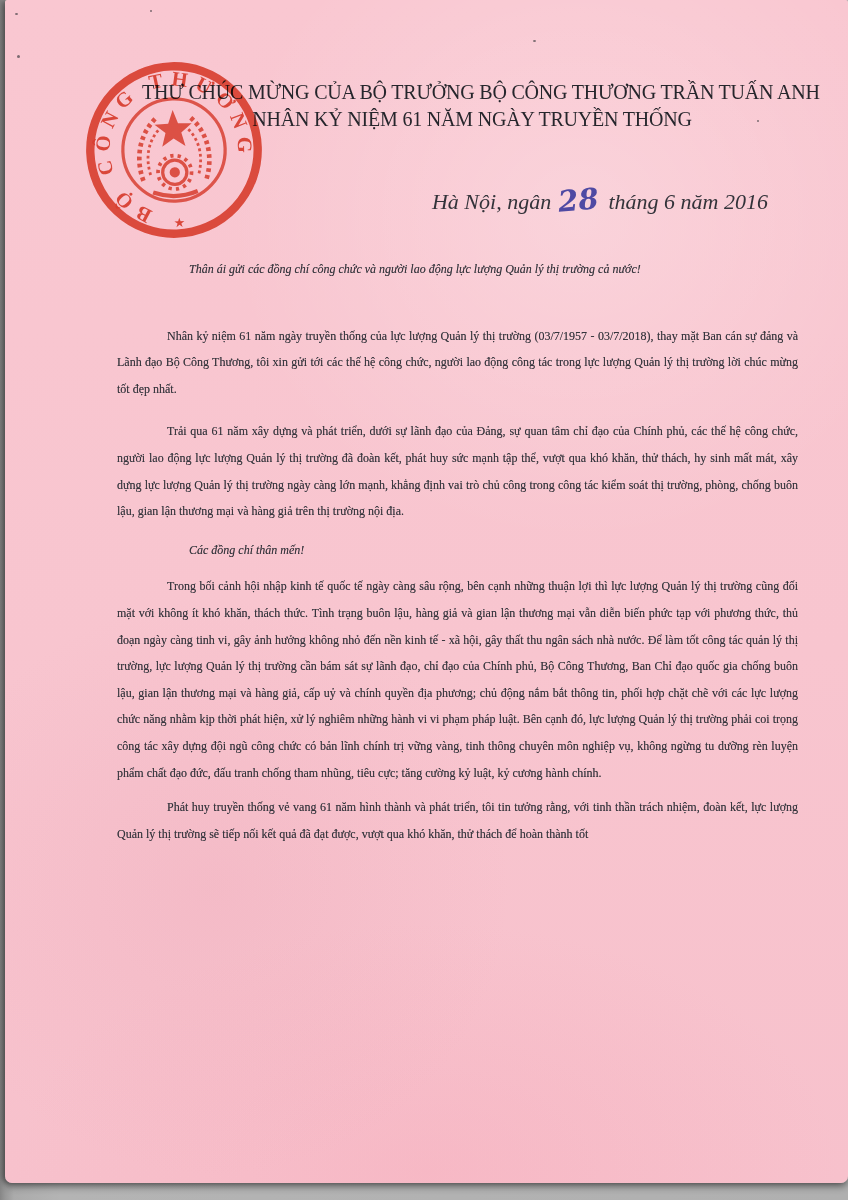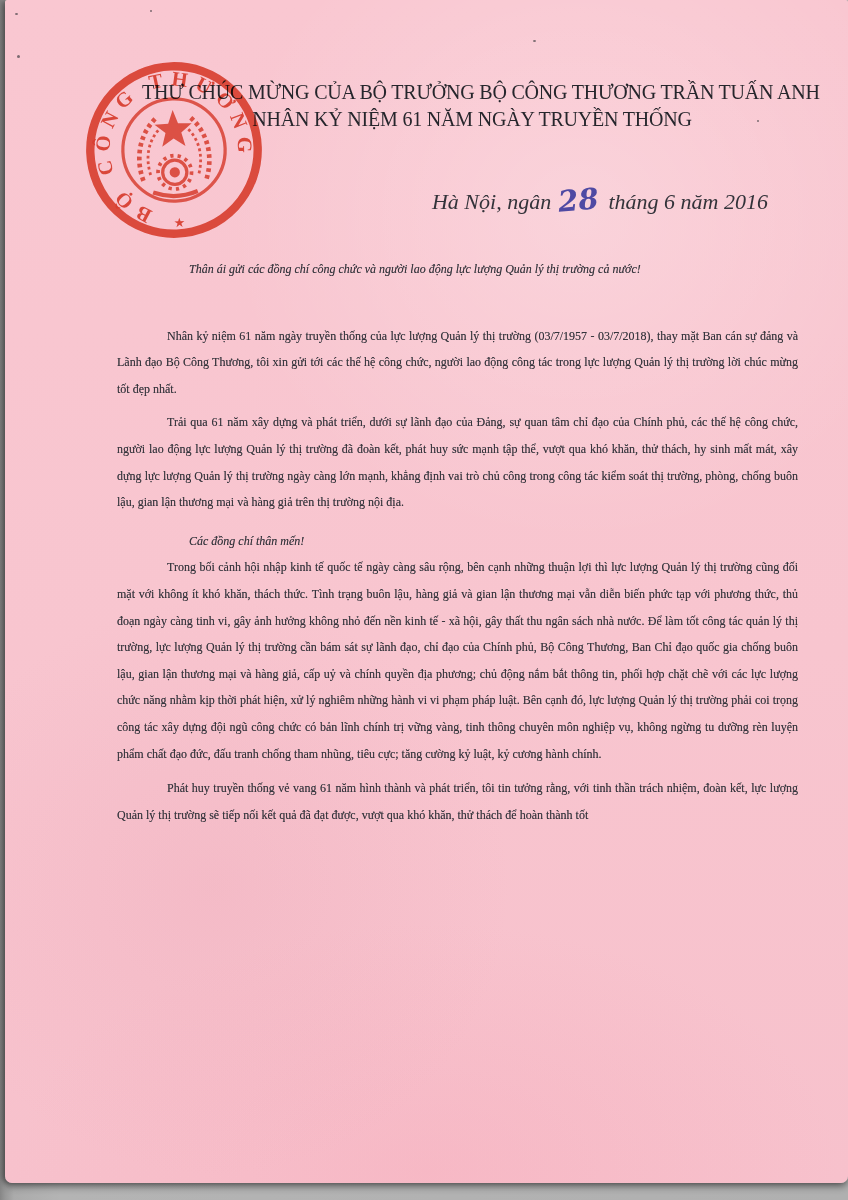--- a/index.html
+++ b/index.html
@@ -33,23 +33,23 @@
   .dateline .day{display:inline-block;font-size:29px;font-weight:600;
                  color:#4f4aa3;font-family:"DejaVu Serif",serif;
                  transform:rotate(-5deg) translateY(1px);margin:0 5px 0 1px;}
 
   
   .body-text{position:absolute;left:112px;top:256px;width:681px;
              font-size:12px;line-height:26.6px;text-align:justify;color:#35353c;
              text-shadow:0 0 .5px rgba(55,55,65,.55);}
   .body-text p{margin:0;text-indent:50px;}
   p.salutation{font-style:italic;text-indent:72px;margin-bottom:40px;}
-  p.para1{margin-bottom:7px;}
+  p.para1{margin-bottom:16px;}
   p.para2{margin-bottom:12px;}
-  p.greeting{font-style:italic;text-indent:72px;text-align:left;}
+  p.greeting{font-style:italic;text-indent:72px;text-align:left;margin-bottom:10px;}
   p.para3{margin-bottom:8px;}
 
   
   .seal{position:absolute;left:76px;top:57px;width:186px;height:186px;
         mix-blend-mode:multiply;opacity:.96;transform:rotate(-2deg);}
   .seal svg{width:100%;height:100%;}
 </style>
 </head>
 <body>
 

